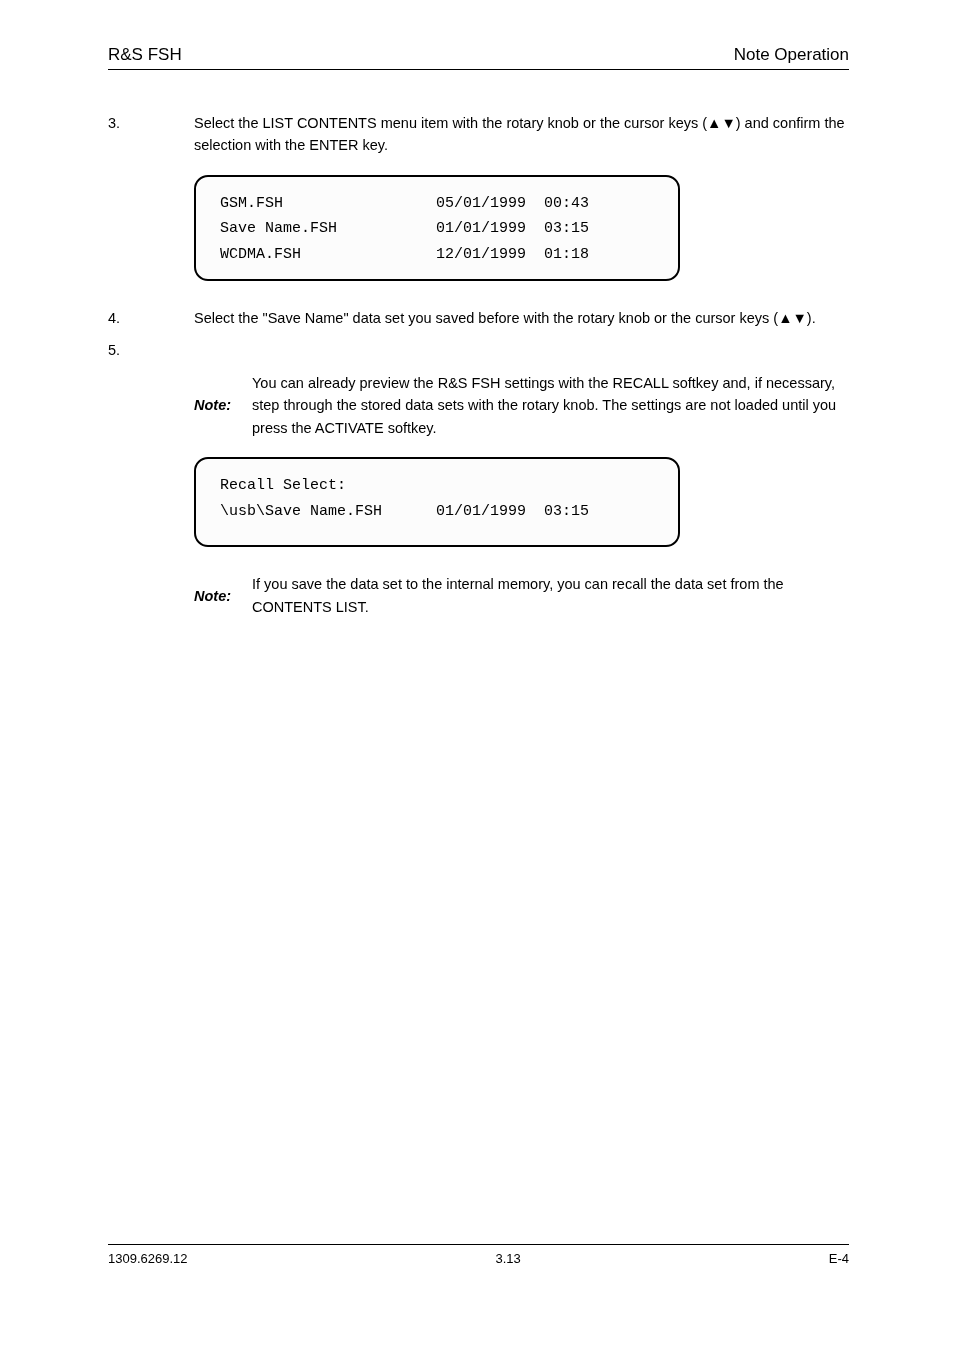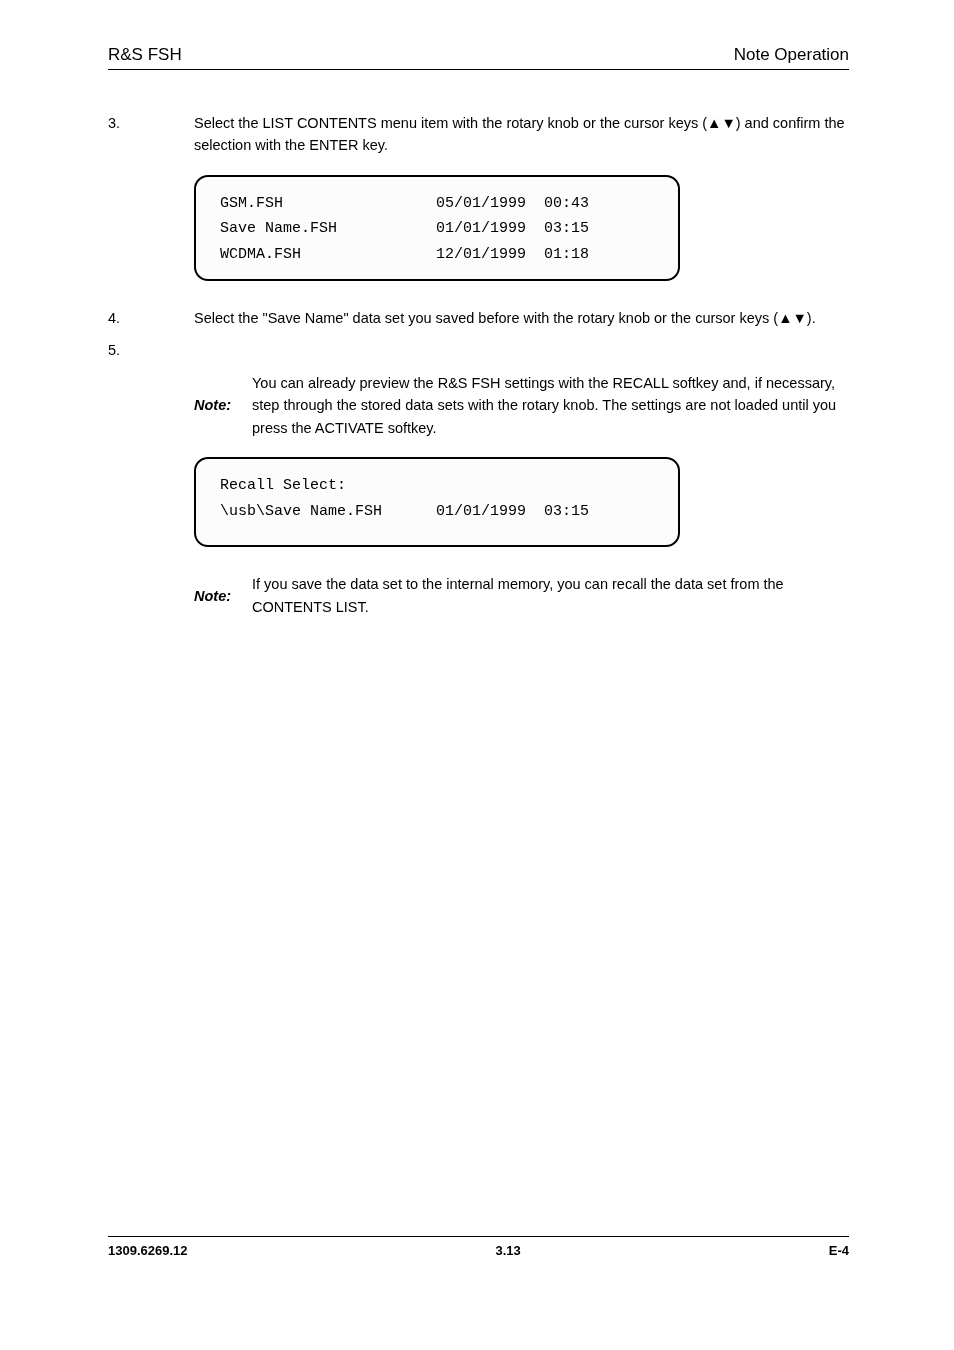--- a/index.html
+++ b/index.html
@@ -81,22 +81,21 @@
     font-weight: bold;
     font-style: italic;
   }
   .note-text {
     flex: 1;
   }
   .footer {
     position: absolute;
     left: 108px;
     right: 105px;
-    bottom: 92px;
-    font-weight: bold;
+    bottom: 84px;
   }
   .hr-bottom {
     border: none;
     border-top: 1px solid #000;
     margin: 0 0 6px 0;
   }
   .footer-row {
     display: flex;
     justify-content: space-between;
     font-size: 13px;

